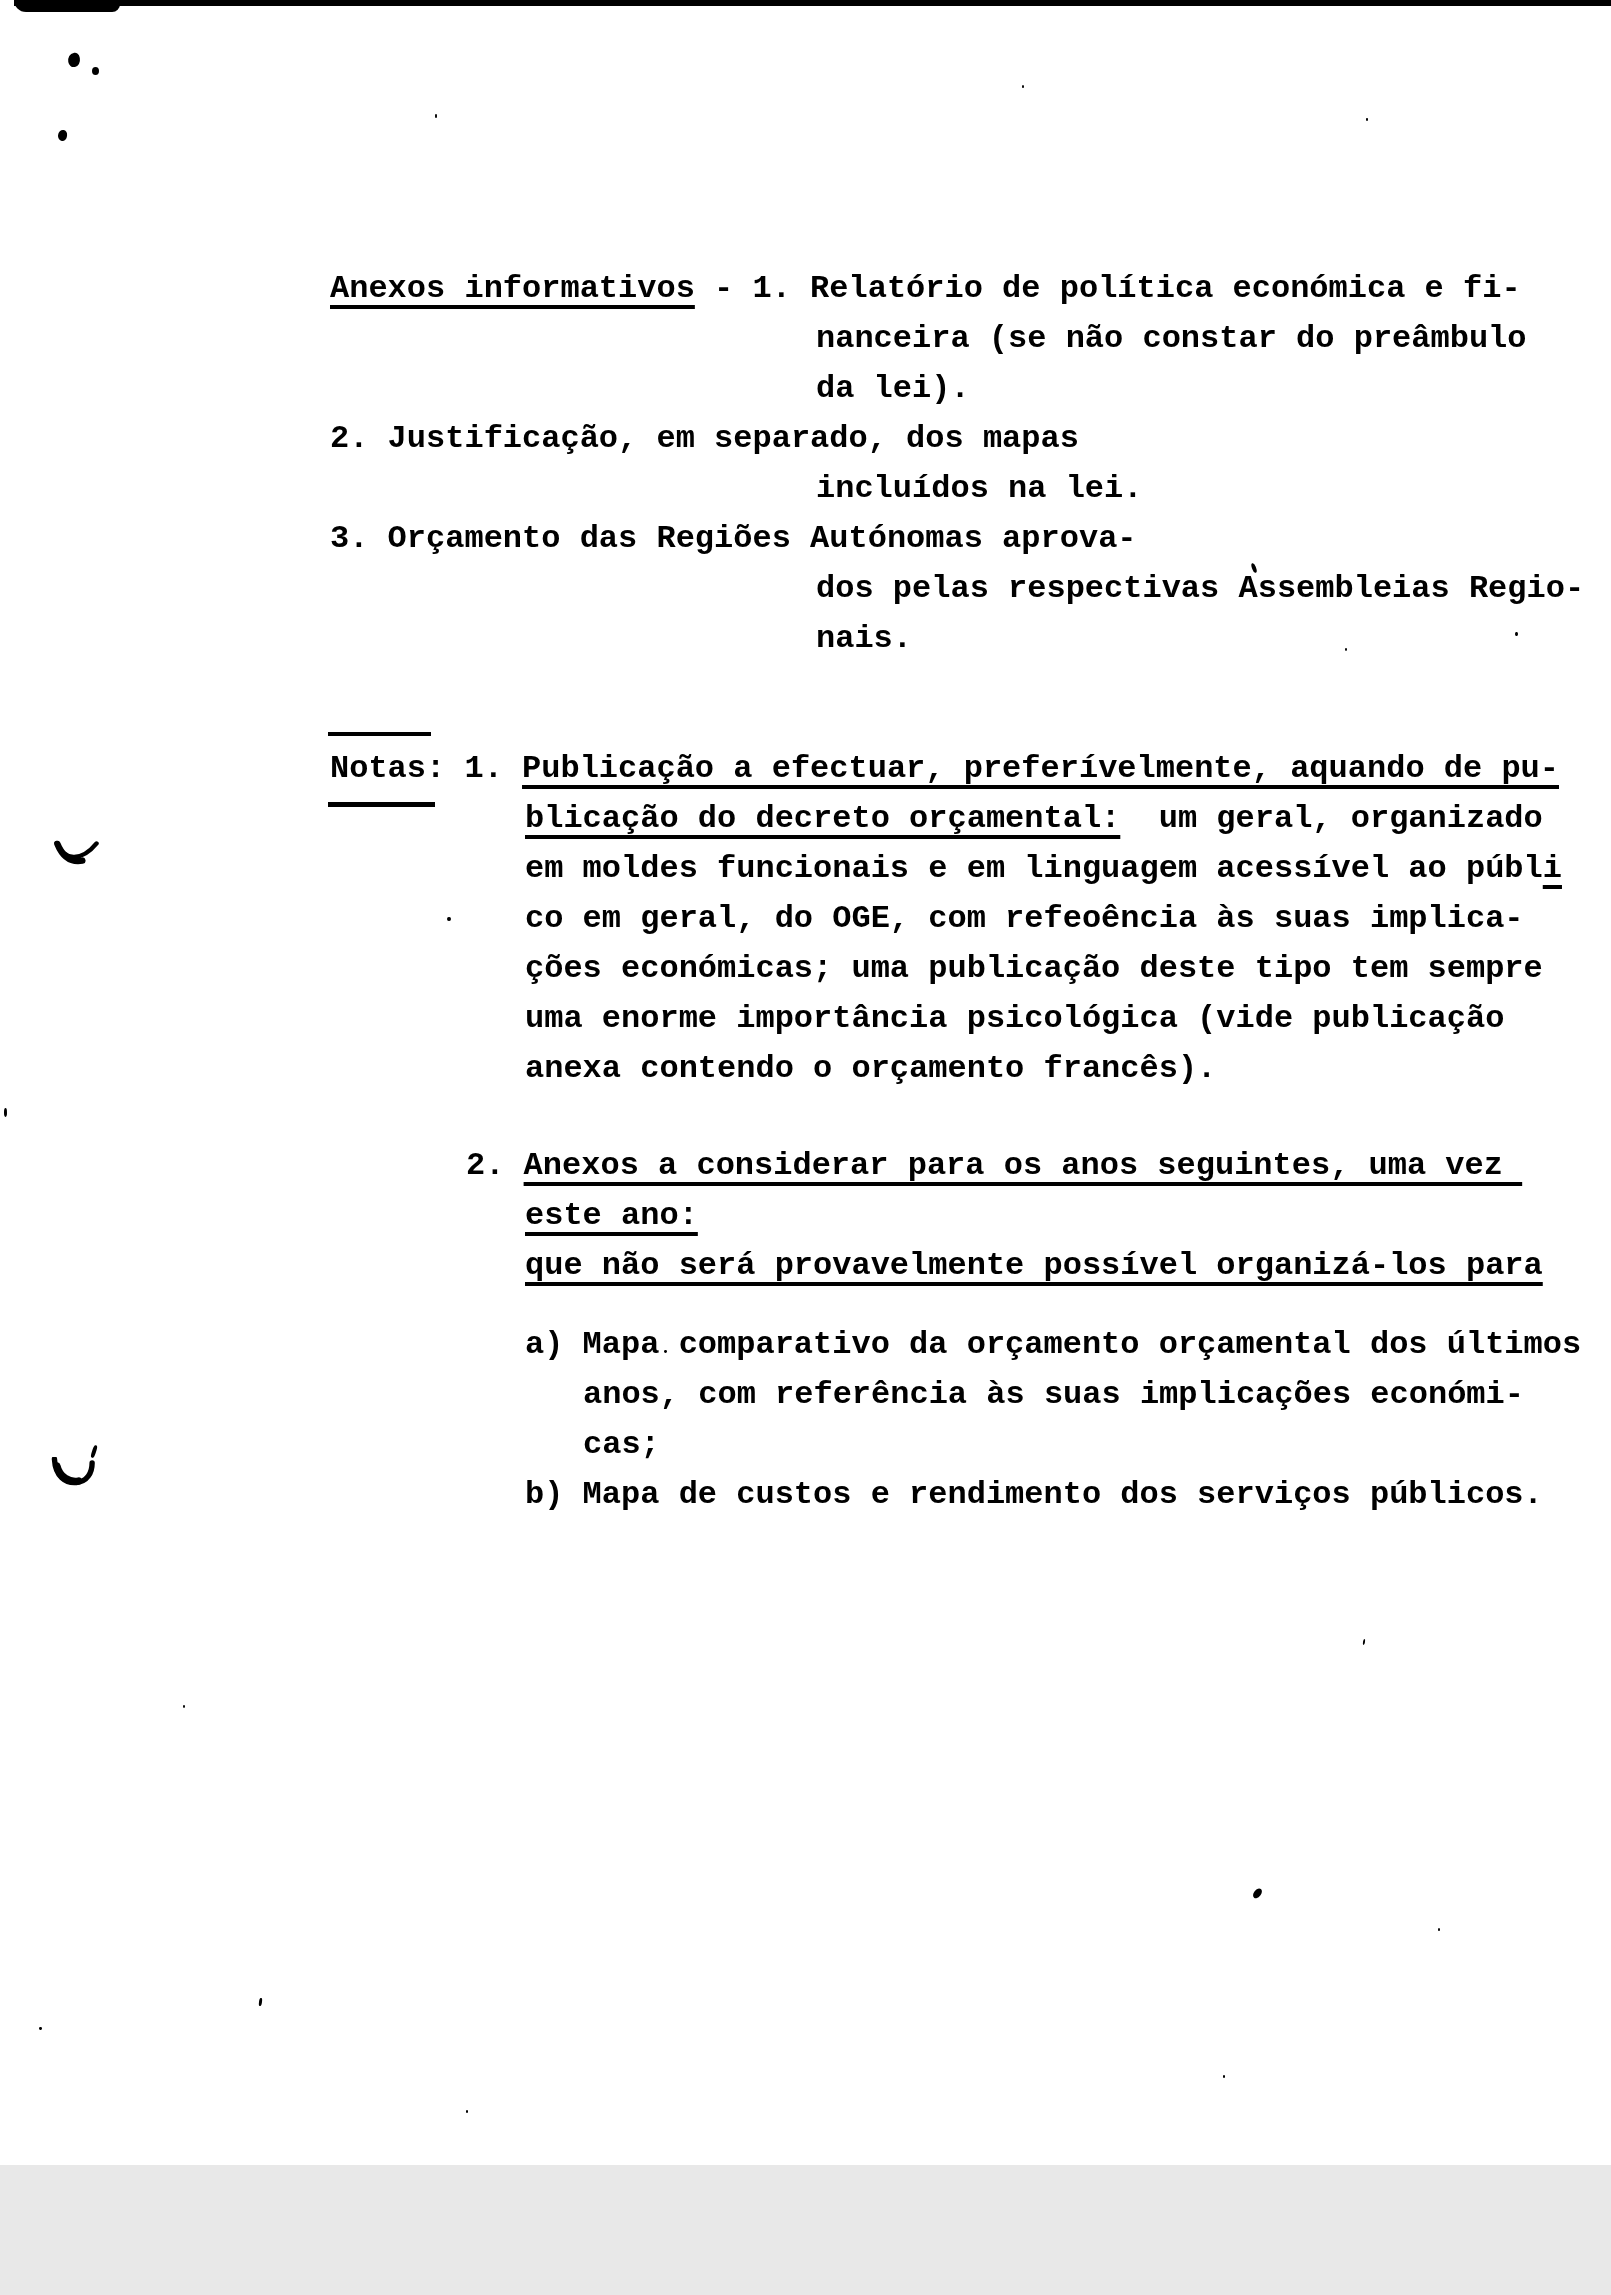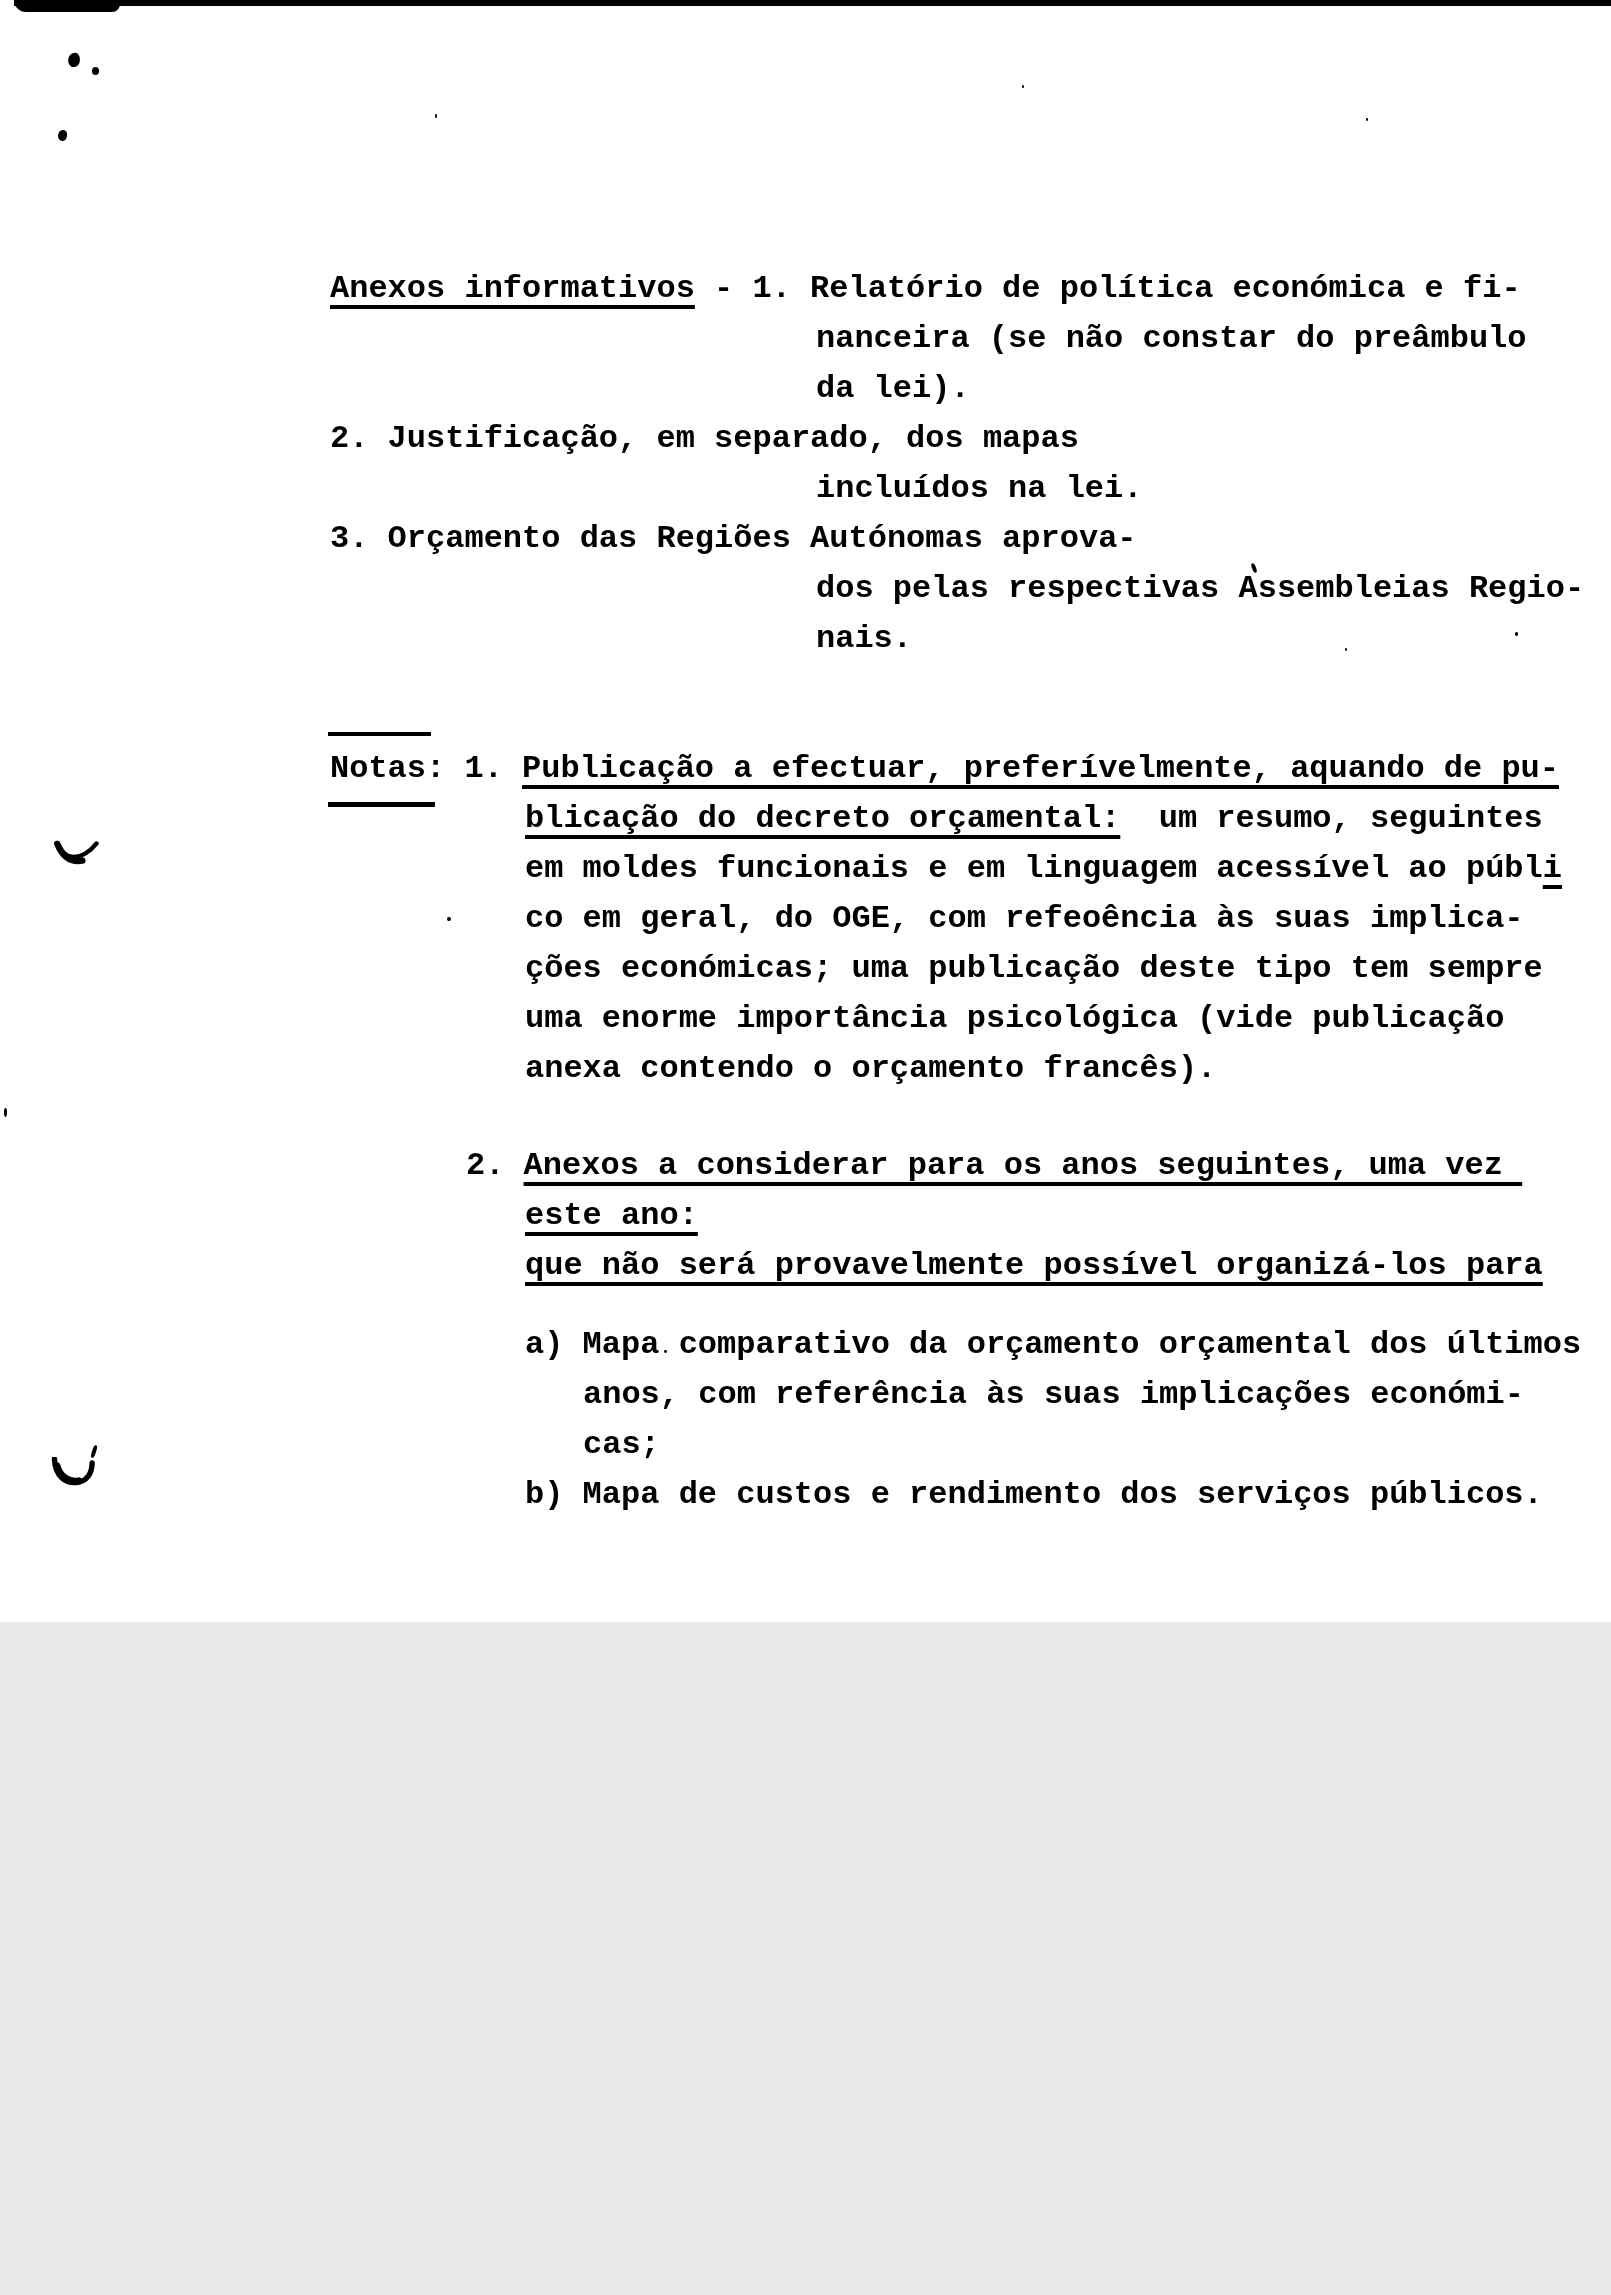--- a/index.html
+++ b/index.html
@@ -1,18 +1,18 @@
 <!DOCTYPE html>
 <html style="font-size:7.9px"><head>
 <meta charset="utf-8">
 <style>
   html,body{margin:0;padding:0;background:#e8e8e8;}
   #page{
     position:relative;
-    width:1612px;height:1622px;
+    width:1612px;height:2165px;
     background:#ffffff;
     font-family:"Liberation Mono","DejaVu Sans Mono",monospace;
     font-weight:700;
     font-size:32px;
     color:#000;
     overflow:hidden;
   }
   .block{position:absolute;left:330px;}
   .line{
     white-space:pre;
@@ -66,21 +66,21 @@
     <div class="line i22"><span>3. Orçamento das Regiões Autónomas aprova-</span></div>
     <div class="line i25"><span>dos pelas respectivas Assembleias Regio-</span></div>
     <div class="line i25"><span>nais.</span></div>
   </div>
 
   <div class="rule" style="left:328px;top:732px;width:103px;height:4.4px;"></div>
   <div class="rule" style="left:328px;top:802px;width:107px;height:5.4px;"></div>
 
   <div class="block" style="top:744px;">
     <div class="line"><span>Notas:</span><span> 1. </span><span class="u">Publicação a efectuar, preferívelmente, aquando de pu-</span></div>
-    <div class="line i10"><span class="u">blicação do decreto orçamental:</span><span>  um resumo, seguintes</span></div>
+    <div class="line i10"><span class="u">blicação do decreto orçamental:</span><span>  um geral, organizado</span></div>
     <div class="line i10"><span>em moldes funcionais e em linguagem acessível ao públ</span><span class="u">i</span></div>
     <div class="line i10"><span>co em geral, do OGE, com refeoência às suas implica-</span></div>
     <div class="line i10"><span>ções económicas; uma publicação deste tipo tem sempre</span></div>
     <div class="line i10"><span>uma enorme importância psicológica (vide publicação</span></div>
     <div class="line i10"><span>anexa contendo o orçamento francês).</span></div>
   </div>
 
   <div class="block" style="top:1141px;">
     <div class="line i7"><span>2. </span><span class="u">Anexos a considerar para os anos seguintes, uma vez </span></div>
     <div class="line i10"><span class="u">este ano:</span></div>

